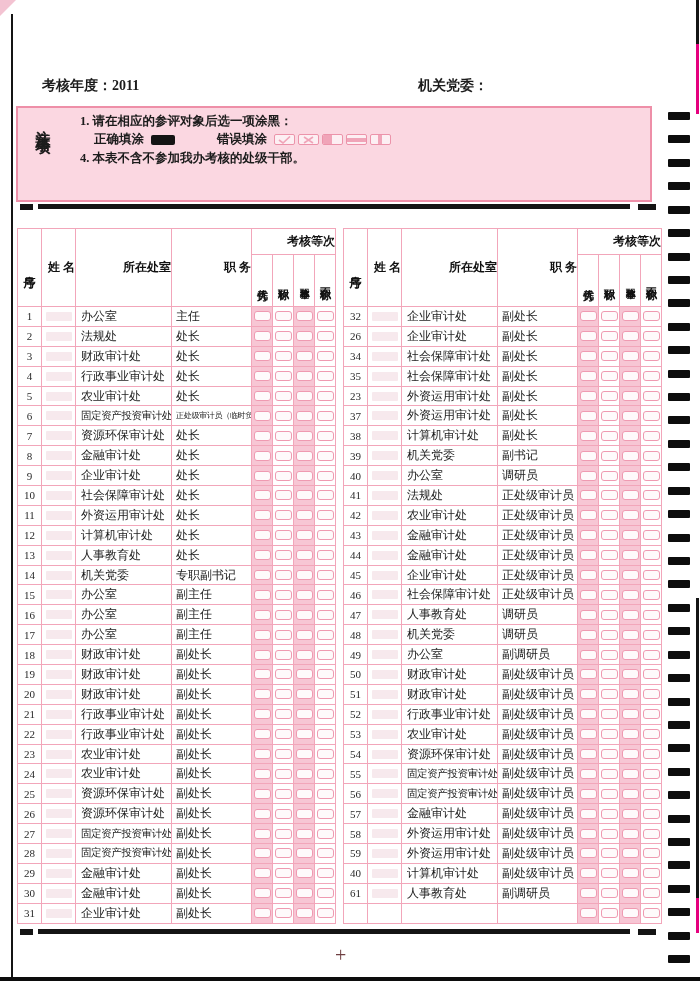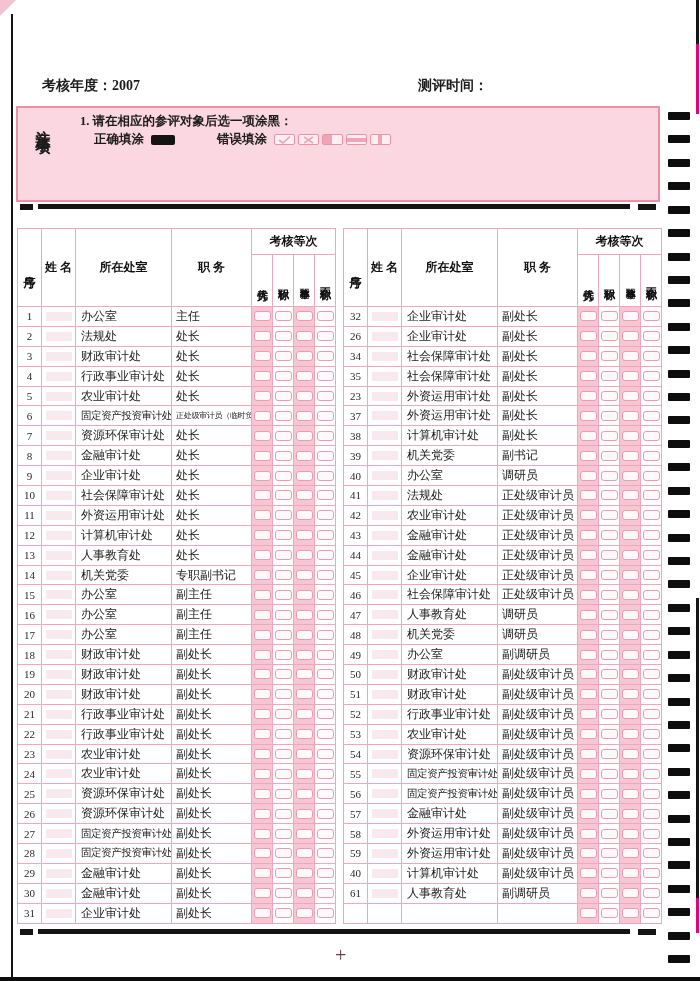--- a/index.html
+++ b/index.html
@@ -10,39 +10,39 @@
   #corner-smudge{left:0;top:0;width:0;height:0;border-top:16px solid #f3c3d2;border-right:16px solid transparent;}
   #left-edge-line{left:11px;top:14px;width:2px;height:963px;background:#141414;}
   #bottom-edge-strip{left:0;top:977px;width:700px;height:4px;background:#0c0c0c;}
   .right-edge{width:3px;left:696px;}
   
   #title{left:0;top:26px;width:672px;text-align:center;font-size:27px;font-weight:700;letter-spacing:2px;}
   .meta{top:77px;font-size:14px;font-weight:700;}
   #meta-year{left:42px;}
   #meta-time{left:418px;}
   
-  #notice{left:16px;top:106px;width:632px;height:92px;background:#fbd7e1;border:2px solid #ee8fa8;box-sizing:content-box;padding-left:8px;}
+  #notice{left:16px;top:106px;width:632px;height:92px;background:#fbd7e1;border:2px solid #ee8fa8;box-sizing:content-box;}
   #notice-label{position:absolute;left:17px;top:9px;writing-mode:vertical-rl;text-orientation:upright;
                 font-size:15px;font-weight:700;letter-spacing:4px;line-height:1;}
   #notice-lines{position:absolute;left:62px;top:4px;font-size:12.5px;font-weight:700;line-height:18.4px;white-space:nowrap;}
   .notice-sub{margin-left:14px;display:flex;align-items:center;gap:7px;height:18.4px;}
   .mark-correct{display:inline-block;width:24px;height:10px;background:#141414;border-radius:2px;}
   .wrong-box{display:inline-flex;width:19px;height:9px;border:1.3px solid #ec93aa;border-radius:2px;
              align-items:center;justify-content:center;overflow:hidden;position:relative;background:#fdeff3;}
   .wb-half{position:absolute;left:0;top:0;width:45%;height:100%;background:#f0a4b8;}
   .wb-hline{position:absolute;left:0;top:3px;width:100%;height:3.5px;background:#f0a4b8;}
   .wb-vbar{position:absolute;left:7px;top:0;width:4px;height:100%;background:#f0a4b8;}
   .wrong-group{display:inline-flex;gap:3px;align-items:center;}
   
   .sep{background:#141414;}
   
   #tables{left:17px;top:228px;display:flex;gap:7px;}
   table.eval{border-collapse:collapse;table-layout:fixed;width:318px;border:1.5px solid #ee8fa8;background:#fff;}
   table.eval th,table.eval td{border:1px solid #f2a6ba;padding:0;overflow:hidden;}
-  table.eval thead th{font-weight:700;text-align:center;vertical-align:middle;font-size:12px;color:#111;}
+  table.eval thead th{font-weight:700;text-align:right;vertical-align:middle;font-size:12px;color:#111;}
   tr.hr1{height:26px;} tr.hr2{height:52px;} tr.body-row{height:19.9px;}
   .vert{writing-mode:vertical-rl;text-orientation:upright;margin:0 auto;line-height:1;letter-spacing:2px;font-weight:700;}
   .vert-sm{font-size:9.5px;letter-spacing:0;}
   .vert-md{font-size:11px;letter-spacing:1px;}
   .cell-no{font-size:11px;text-align:center;color:#2a2a2a;}
   .cell-name{text-align:center;vertical-align:middle;}
   .cell-office{font-size:12px;padding-left:5px!important;white-space:nowrap;}
   .cell-pos{font-size:12px;padding-left:4px!important;white-space:nowrap;}
   .txt-long{font-size:10.5px;letter-spacing:-0.4px;font-family:Liberation Serif, serif;}
   .pos-small{font-size:8px;letter-spacing:-0.3px;}
@@ -60,22 +60,22 @@
 <div id="page">
 
   <div id="corner-smudge" class="abs"></div>
   <div id="left-edge-line" class="abs"></div>
   <div id="bottom-edge-strip" class="abs"></div>
   <div class="abs right-edge" style="top:0;height:46px;background:#141414;"></div>
   <div class="abs right-edge" style="top:44px;height:70px;background:#e5007e;"></div>
   <div class="abs right-edge" style="top:598px;height:302px;background:#141414;"></div>
   <div class="abs right-edge" style="top:898px;height:35px;background:#e5007e;"></div>
 
-  <div id="meta-year" class="abs meta"><span>考核年度：</span><span>2007</span></div>
-  <div id="meta-time" class="abs meta"><span>测评时间：</span><span></span></div>
+  <div id="meta-year" class="abs meta"><span>考核年度：</span><span>2011</span></div>
+  <div id="meta-time" class="abs meta"><span>机关党委：</span><span></span></div>
 
   <div id="notice" class="abs">
     <div id="notice-label">注意事项</div>
     <div id="notice-lines">
       <div>1. 请在相应的参评对象后选一项涂黑：</div>
       <div class="notice-sub">
         <span>正确填涂</span>
         <span class="mark-correct"></span>
         <span style="width:28px;"></span>
         <span>错误填涂</span>
@@ -94,20 +94,21 @@
               <span class="wb-half"></span>
             </span>
           <span class="wrong-box">
               <span class="wb-hline"></span>
             </span>
           <span class="wrong-box">
               <span class="wb-vbar"></span>
             </span>
         </span>
       </div>
+      <div>4. 本表不含不参加我办考核的处级干部。</div>
     </div>
   </div>
 
   <div class="abs sep" style="left:20px;top:204px;width:13px;height:6px;"></div>
   <div class="abs sep" style="left:38px;top:204px;width:592px;height:5px;"></div>
   <div class="abs sep" style="left:638px;top:204px;width:18px;height:6px;"></div>
 
   <div id="tables" class="abs">
     <table class="eval">
       <colgroup>

